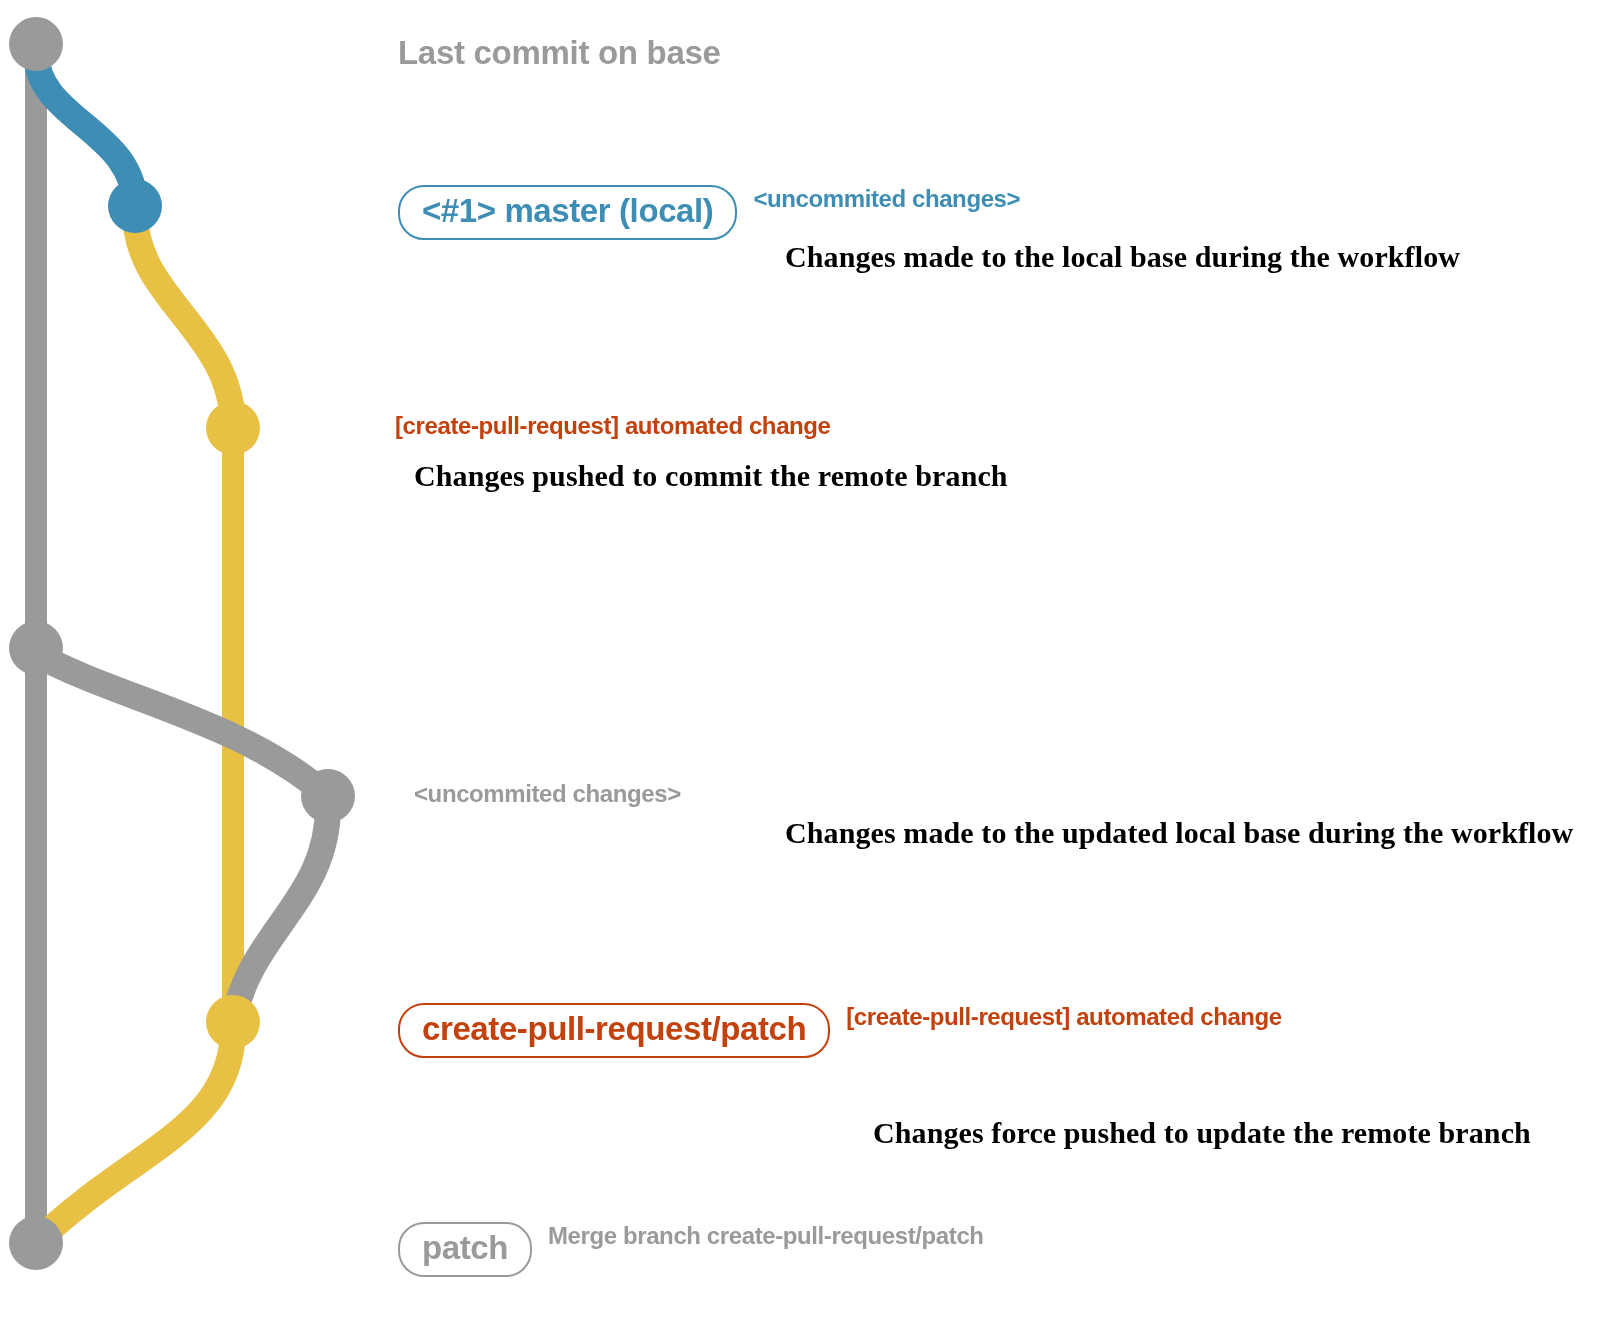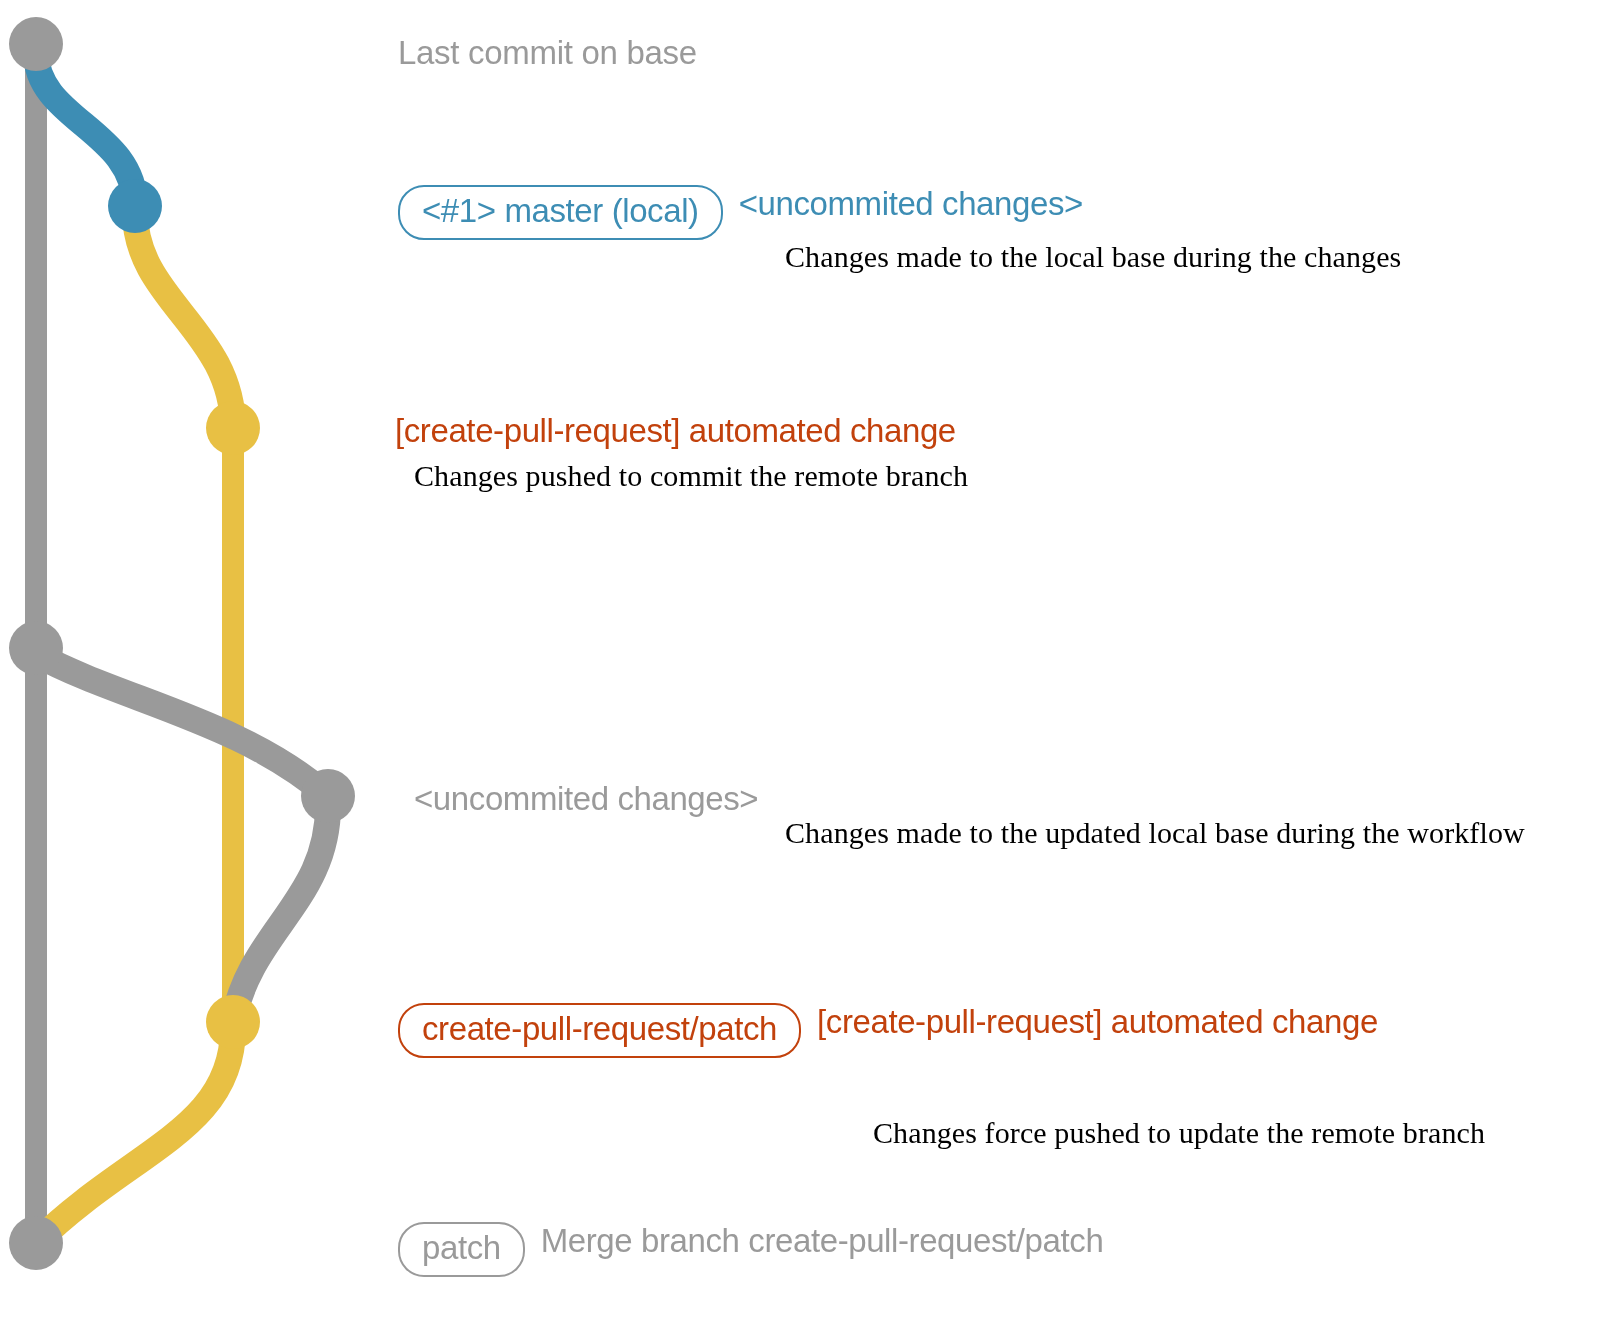--- a/index.html
+++ b/index.html
@@ -13,20 +13,21 @@
     width: 1618px;
     height: 1344px;
     overflow: hidden;
     position: relative;
   }
   #canvas {
     position: relative;
     width: 1618px;
     height: 1132px;
     background: #ffffff;
+    font-weight: bold;
   }
   #graph {
     position: absolute;
     left: 0;
     top: 0;
     width: 400px;
     height: 1344px;
   }
   .row {
     position: absolute;
@@ -55,21 +56,21 @@
     border-radius: 26px;
     padding: 7px 22px 9px 22px;
     font-size: 33px;
     line-height: 1.05;
     font-family: "Liberation Sans", sans-serif;
     letter-spacing: -0.4px;
     box-sizing: border-box;
   }
   .msg {
     display: inline-block;
-    font-size: 33px;
+    font-size: 24px;
     font-family: "Liberation Sans", sans-serif;
     letter-spacing: -0.4px;
     margin-left: 16px;
   }
   .c-blue  { color: #3d8db4; }
   .c-gold  { color: #c2410c; }
   .c-gray  { color: #9a9a9a; }
 </style>
 </head>
 <body>
@@ -100,21 +101,21 @@
     <circle cx="233" cy="1022" r="27" fill="#e8c044"></circle>
     <circle cx="36" cy="1243" r="27" fill="#9a9a9a"></circle>
   </svg>
 
   <div class="plainlabel c-gray" style="left:398px; top:34px;">Last commit on base</div>
 
   <div class="row" style="left:398px; top:185px;">
     <span class="pill c-blue">&lt;#1&gt; master (local)</span>
     <span class="msg c-blue">&lt;uncommited changes&gt;</span>
   </div>
-  <div class="sublabel" style="left:785px; top:240px;">Changes made to the local base during the changes</div>
+  <div class="sublabel" style="left:785px; top:240px;">Changes made to the local base during the workflow</div>
 
   <div class="row" style="left:395px; top:412px;">
     <span class="msg c-gold" style="margin-left:0;">[create-pull-request] automated change</span>
   </div>
   <div class="sublabel" style="left:414px; top:459px;">Changes pushed to commit the remote branch</div>
 
 
   <div class="row" style="left:398px; top:780px;">
     <span class="msg c-gray">&lt;uncommited changes&gt;</span>
   </div>

